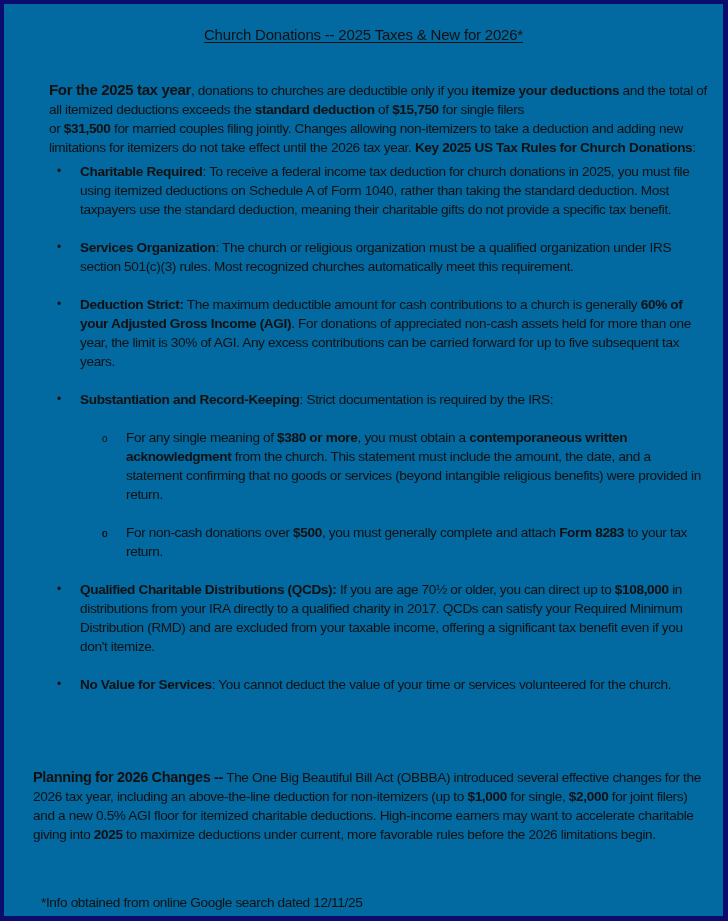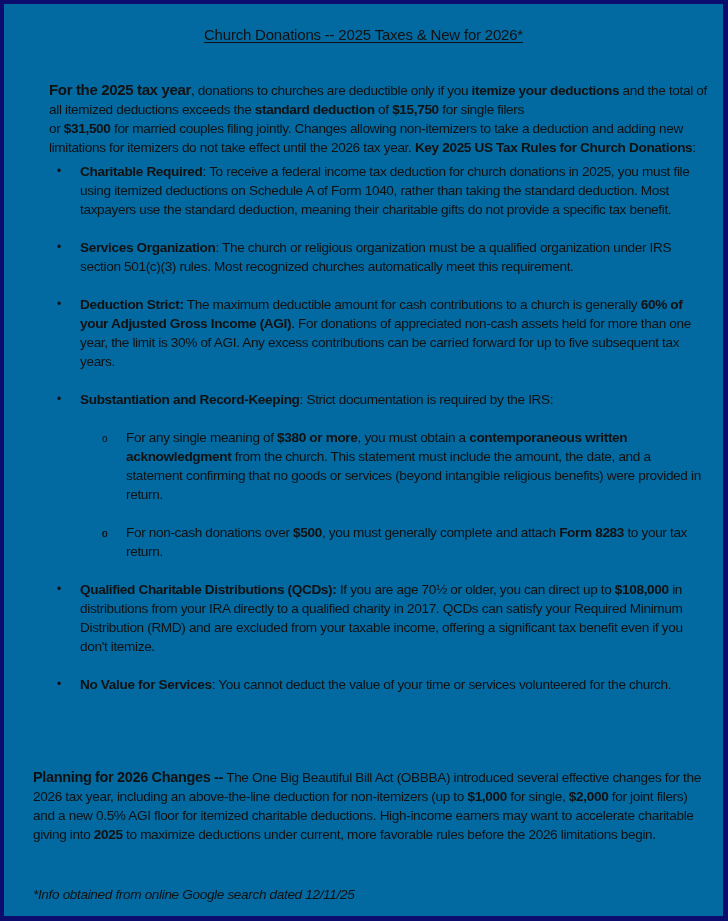--- a/index.html
+++ b/index.html
@@ -95,22 +95,21 @@
       margin: 0;
     }
     .planning .lead {
       font-size: 14.5px;
       font-weight: bold;
     }
     .footnote {
       position: absolute;
       top: 881px;
       left: 29px;
-      margin: 0;
-      font-style: italic;
+      margin: 8px;
     }
   </style>
 </head>
 <body>
 
 <div class="page">
 
   <div class="title">
     <span>Church Donations -- 2025 Taxes &amp; New for 2026*</span>
   </div>

